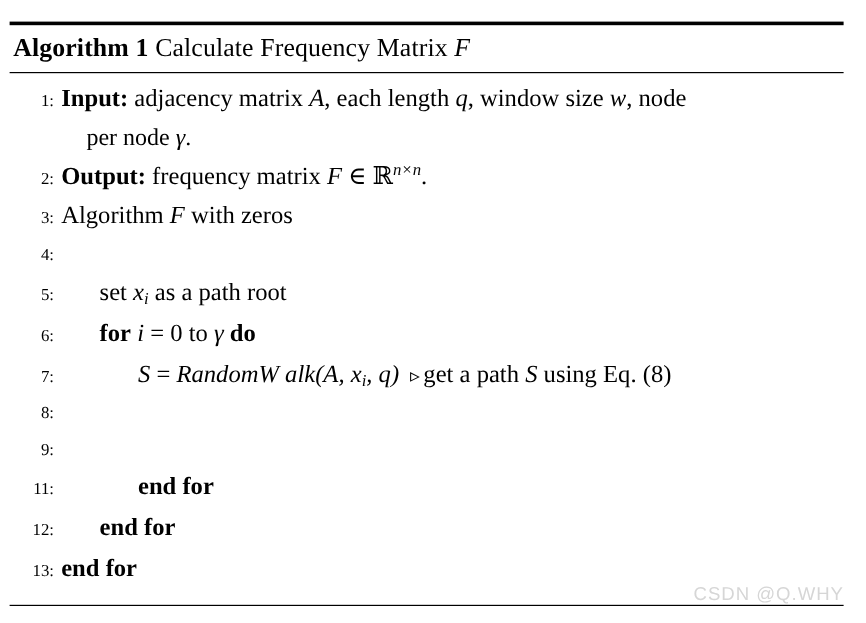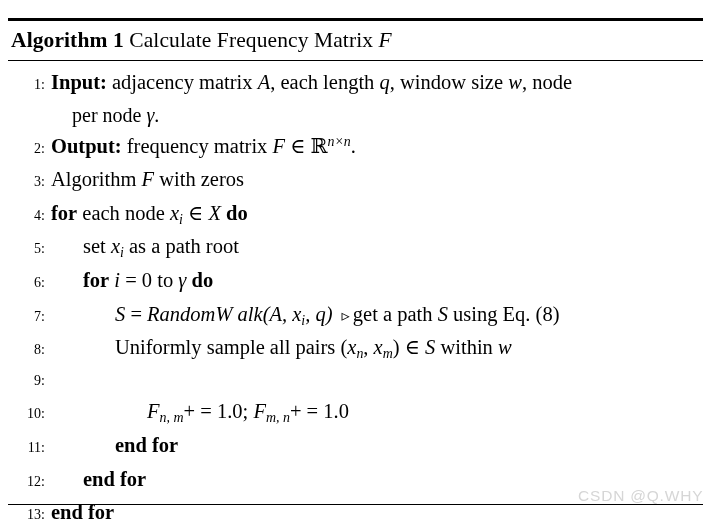--- a/index.html
+++ b/index.html
@@ -174,28 +174,20 @@
       <span class="lineno">3:</span>
       <span class="content ind0">
         <span>Algorithm</span>
         <span class="it">F</span>
         <span>with zeros</span>
       </span>
     </div>
 
     <div class="line">
       <span class="lineno">4:</span>
-      <span class="content ind0">
-        <span class="kw">for</span>
-        <span>each node</span>
-        <span class="it">x</span><sub>i</sub>
-        <span>∈</span>
-        <span class="it">X</span>
-        <span class="kw">do</span>
-      </span>
     </div>
 
     <div class="line">
       <span class="lineno">5:</span>
       <span class="content ind1">
         <span>set</span>
         <span class="it">x</span><sub>i</sub>
         <span>as a path root</span>
       </span>
     </div>
@@ -219,40 +211,26 @@
         <span class="it">RandomW alk</span><span class="it">(</span><span class="it">A</span><span class="it">,</span>
         <span class="it">x</span><sub>i</sub><span class="it">,</span>
         <span class="it">q</span><span class="it">)</span><span class="comment-marker">▹</span><span>get a path</span>
         <span class="it">S</span>
         <span>using Eq. (8)</span>
       </span>
     </div>
 
     <div class="line">
       <span class="lineno">8:</span>
-      <span class="content ind2">
-        <span>Uniformly sample all pairs (</span><span class="it">x</span><sub>n</sub><span>,</span>
-        <span class="it">x</span><sub>m</sub><span>) ∈</span>
-        <span class="it">S</span>
-        <span>within</span>
-        <span class="it">w</span>
-      </span>
     </div>
 
     <div class="line">
       <span class="lineno">9:</span>
     </div>
 
-    <div class="line">
-      <span class="lineno">10:</span>
-      <span class="content ind3">
-        <span class="it">F</span><sub>n, m</sub><span>+ = 1.0;</span>
-        <span class="it">F</span><sub>m, n</sub><span>+ = 1.0</span>
-      </span>
-    </div>
 
     <div class="line">
       <span class="lineno">11:</span>
       <span class="content ind2">
         <span class="kw">end for</span>
       </span>
     </div>
 
     <div class="line">
       <span class="lineno">12:</span>

